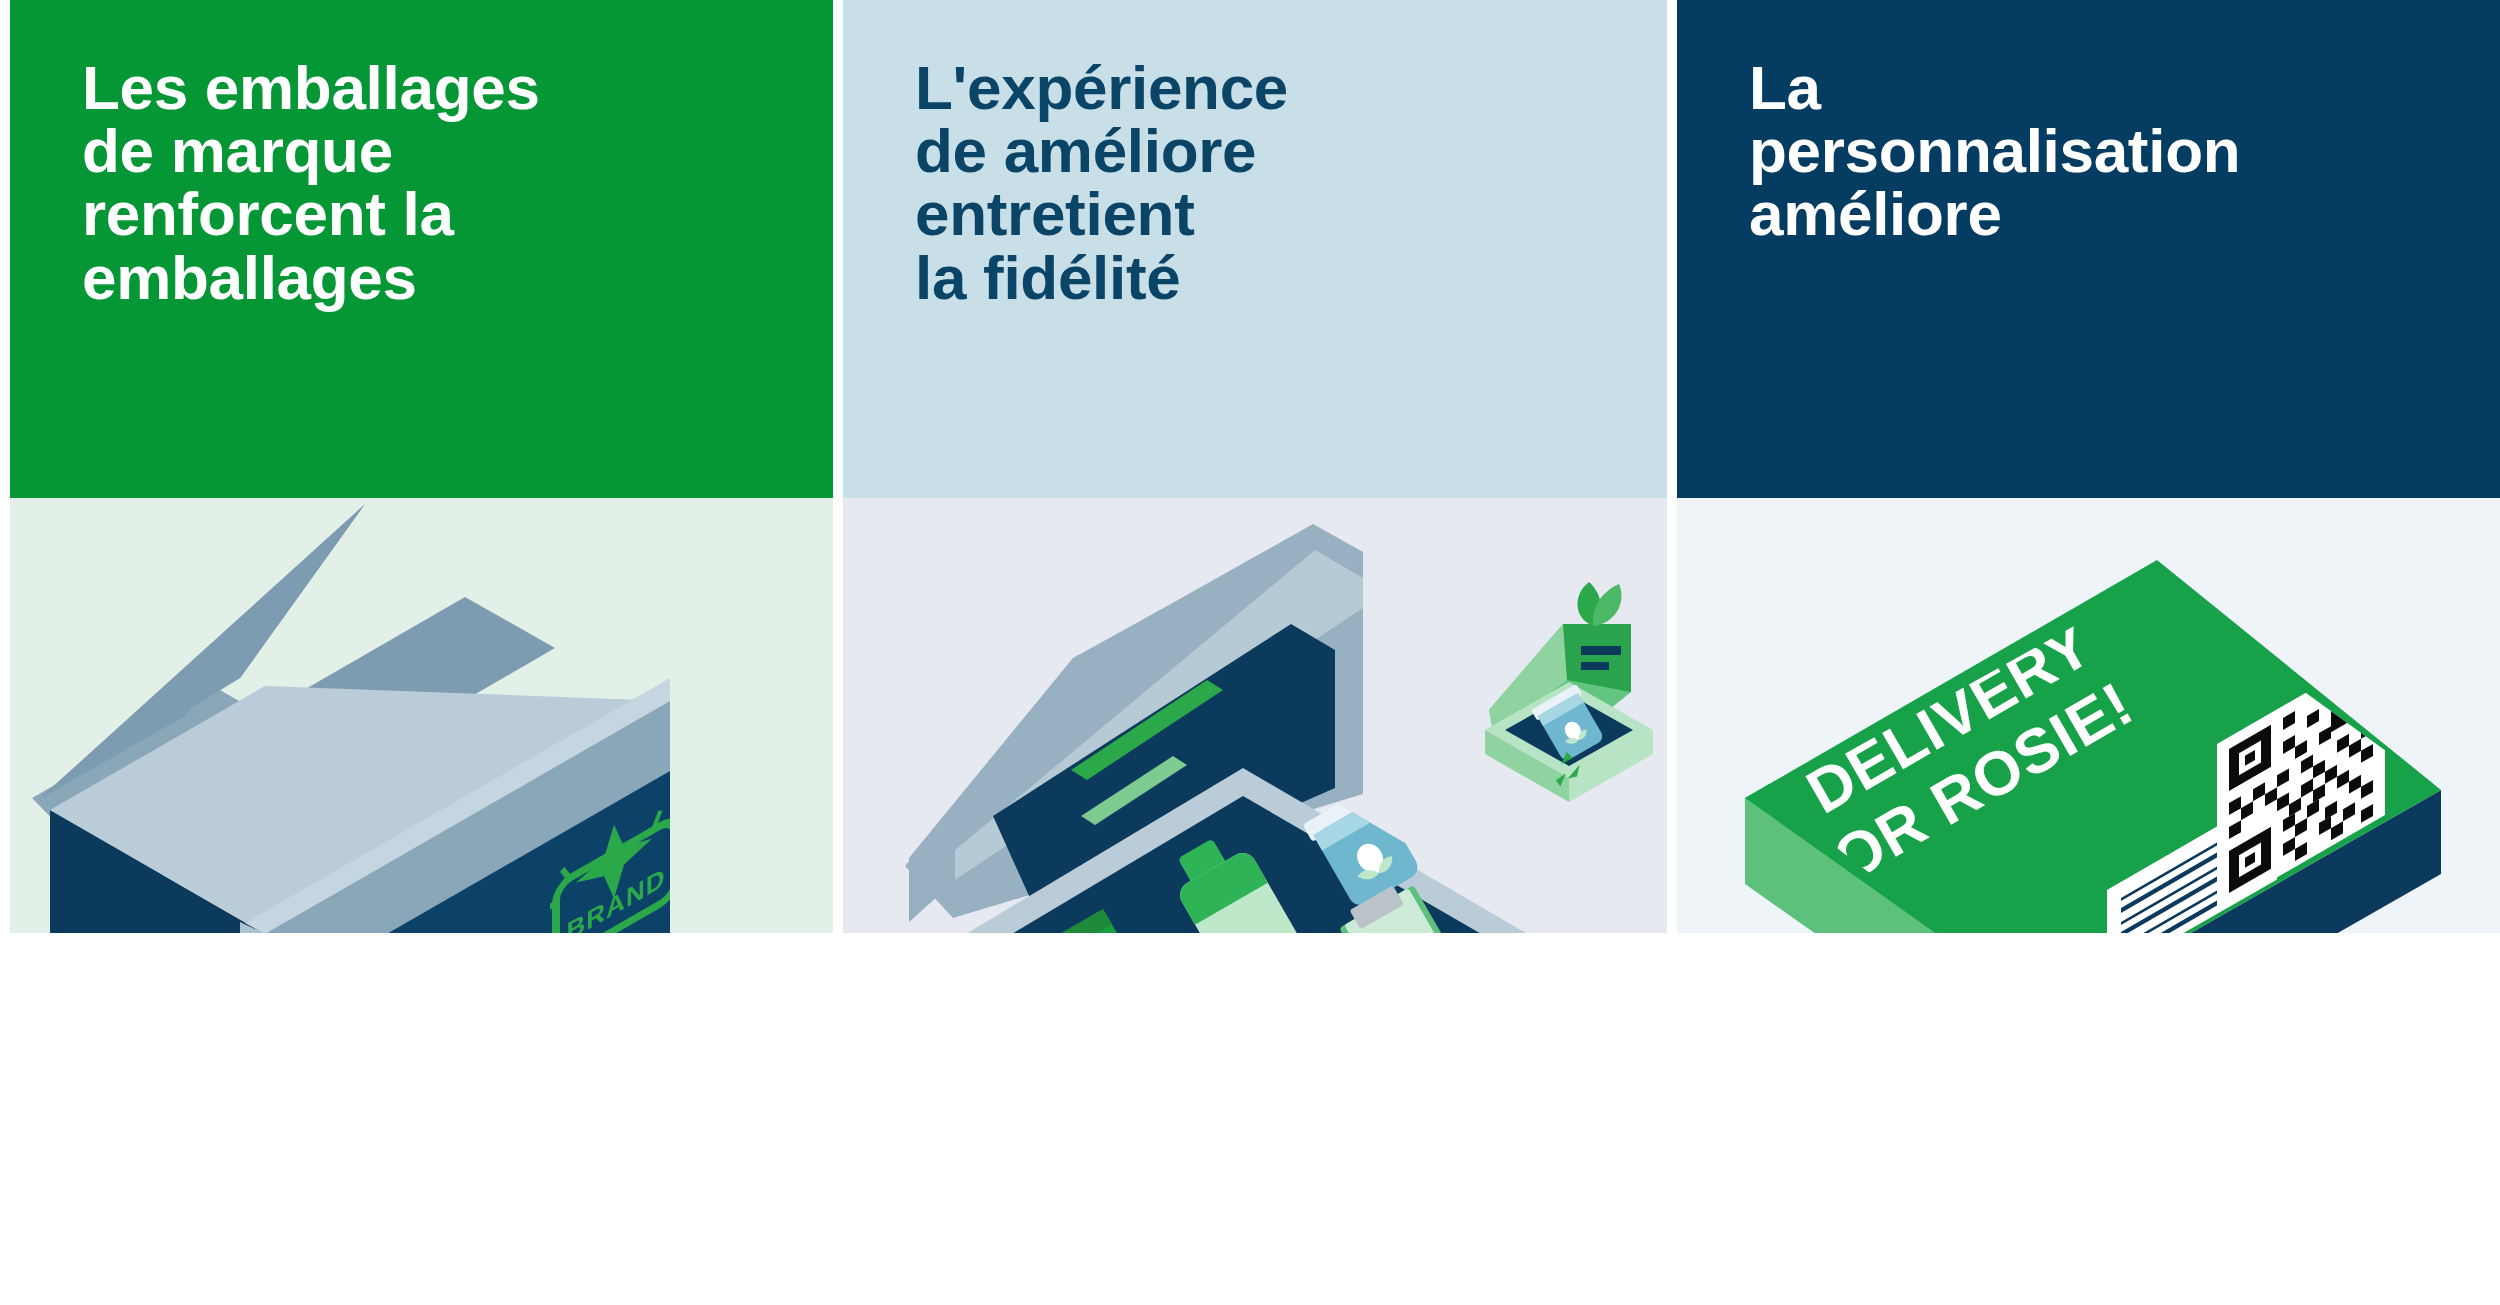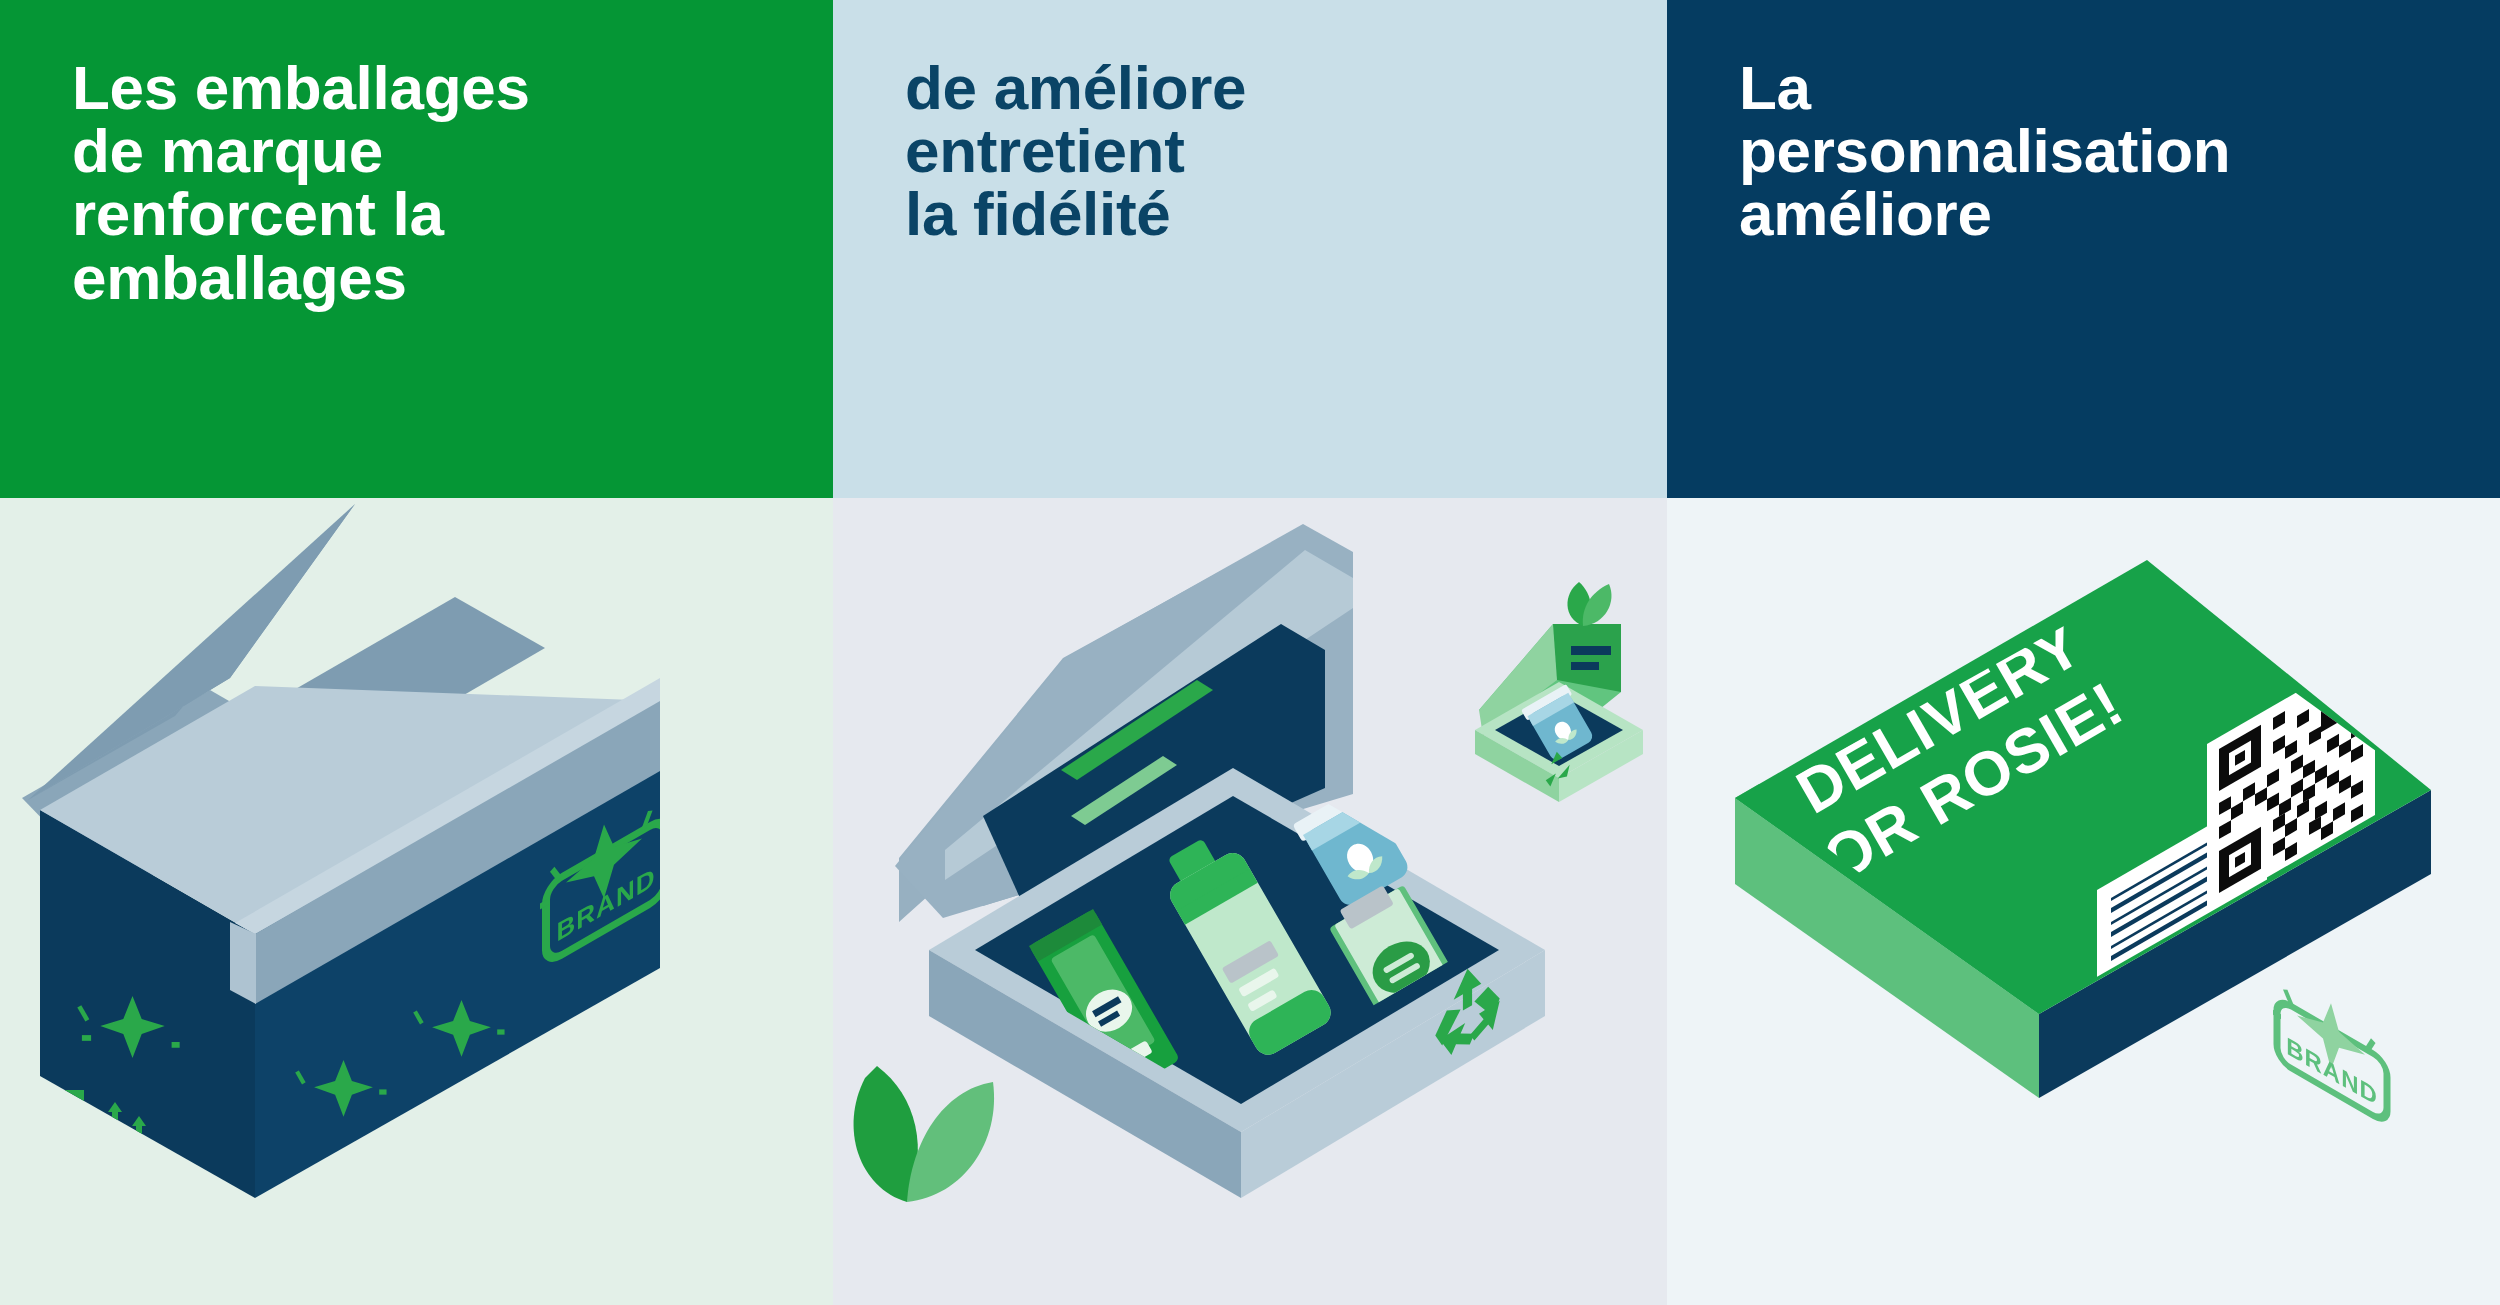--- a/index.html
+++ b/index.html
@@ -3,21 +3,21 @@
 <meta charset="utf-8">
 <style>
   * { margin:0; padding:0; box-sizing:border-box; }
   html,body { width:2500px; height:1305px; overflow:hidden; }
   body {
     font-family:"Liberation Sans", sans-serif;
     background:#ffffff;
   }
   .board { position:relative; width:2500px; height:1305px; display:flex; }
 
-  .panel { position:relative; height:1305px; overflow:hidden; }
+  .panel { position:relative; height:933px; overflow:hidden;padding-left:10px; }
   .panel-1 { width:833px; }
   .panel-2 { width:834px; }
   .panel-3 { width:833px; }
 
   .head {
     position:relative;
     height:498px;
     padding:56px 58px 0 72px;
   }
   .head-1 { background:#059635; }
@@ -139,20 +139,21 @@
             </g>
           </g>
         </svg>
       </div>
     </div>
   </section>
 
   <section class="panel panel-2">
     <div class="head head-2">
       <h1 class="t-navy">
+        <span class="ln"><span class="hv">L'expérience</span></span>
         <span class="ln"><span class="hv">de améliore</span></span>
         <span class="ln"><span class="lt">entretient</span></span>
         <span class="ln"><span class="hv">la fidélité</span></span>
       </h1>
     </div>
 
     <div class="body-area body-2">
       <div class="art">
         <svg width="834" height="807" viewBox="0 0 834 807">
           <defs>

